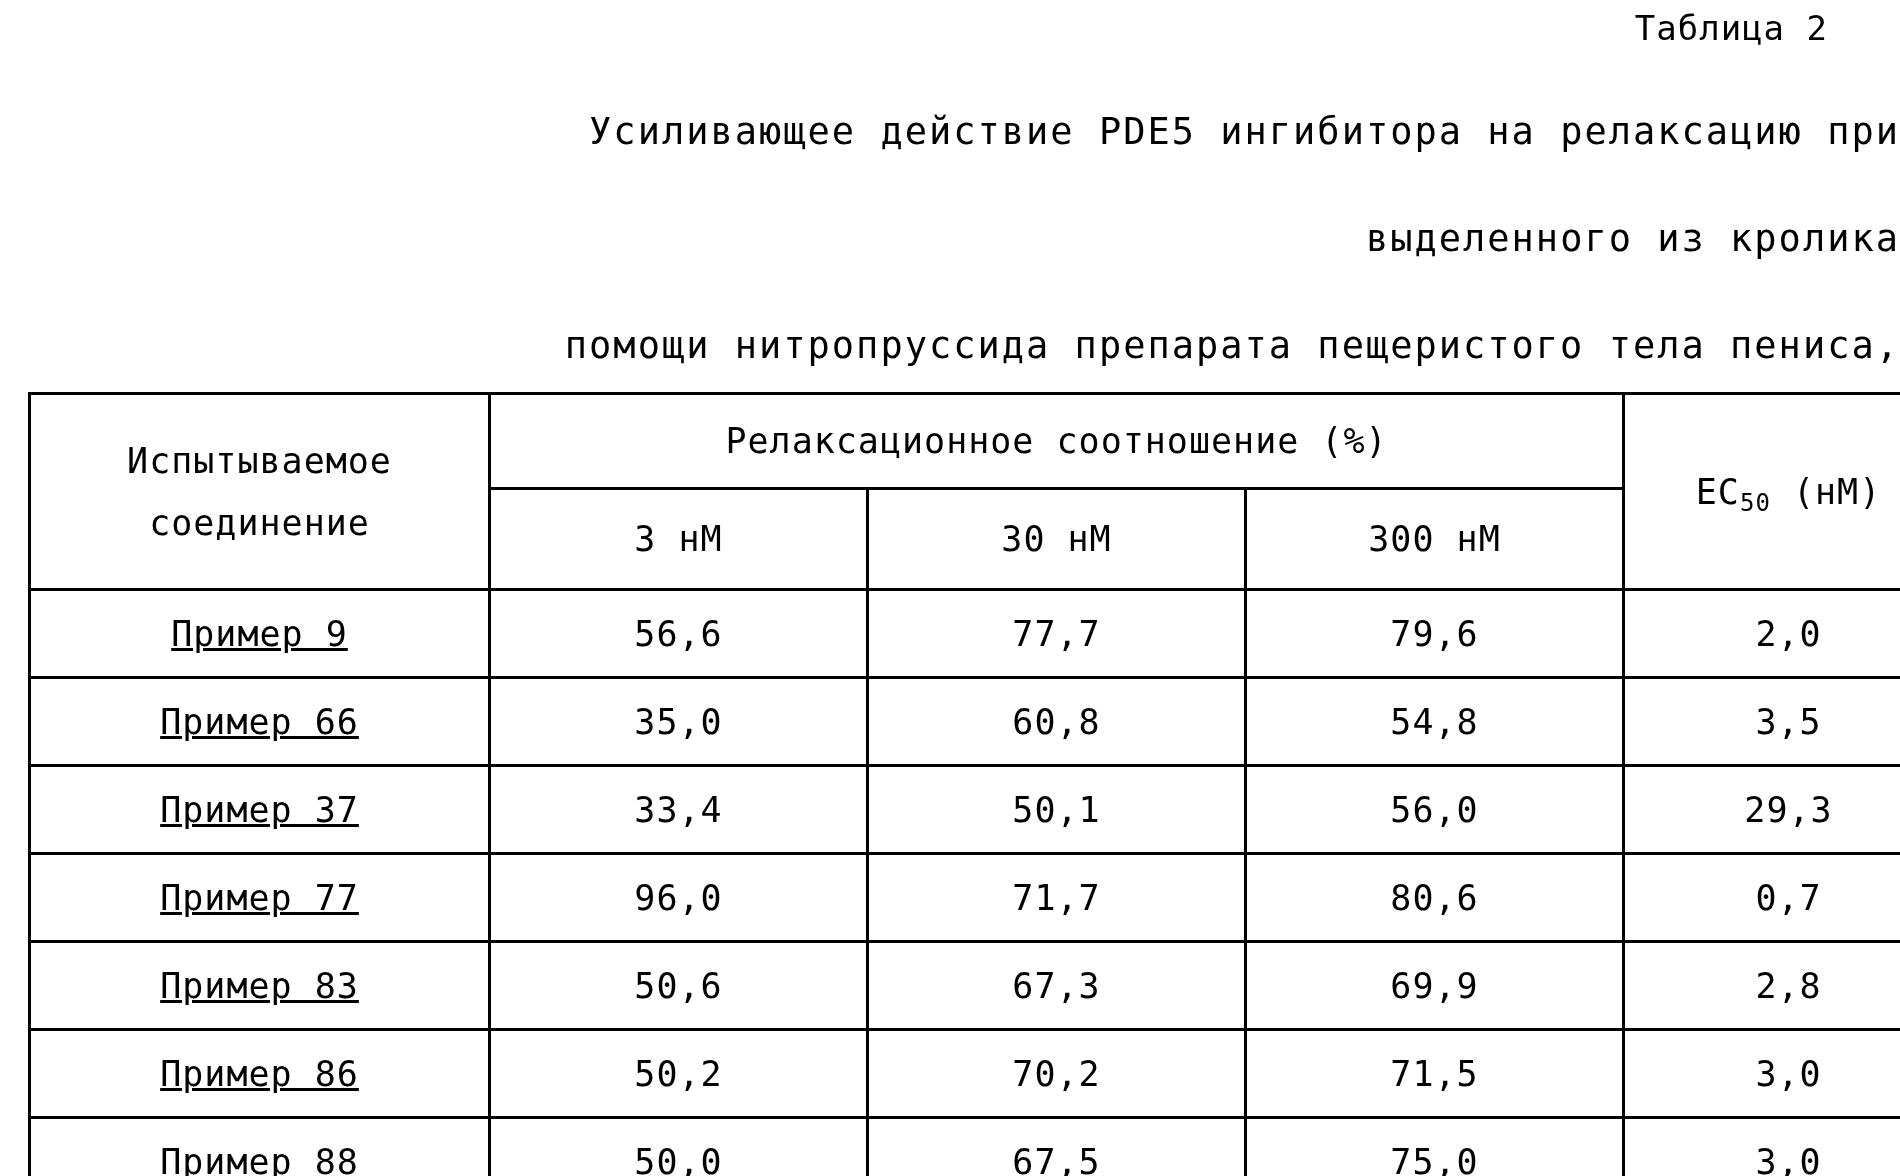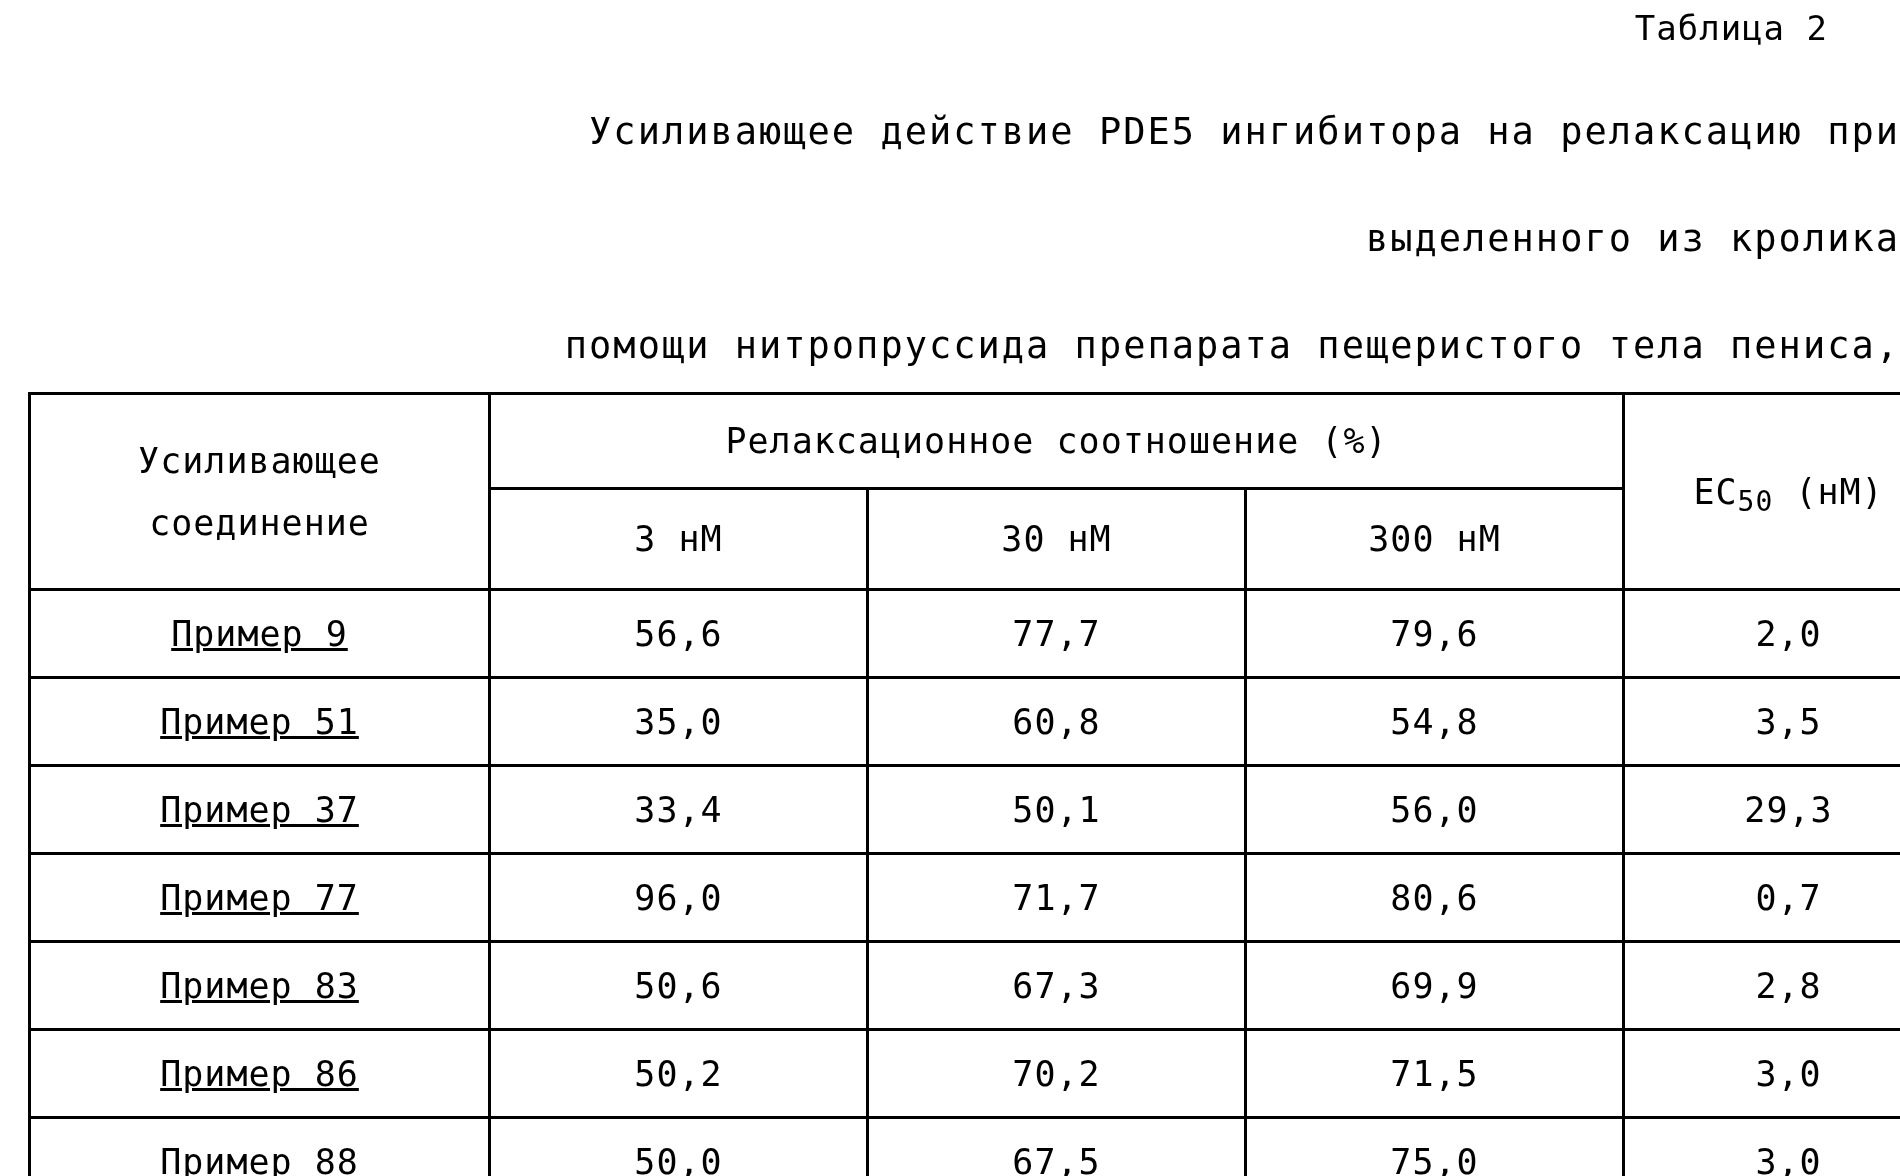--- a/index.html
+++ b/index.html
@@ -80,21 +80,21 @@
   .hdr-sub {
     height: 98px;
     vertical-align: middle;
   }
   td.cell {
     height: 85px;
     vertical-align: middle;
   }
   .row-name { text-align: center; text-decoration: underline; }
   sub {
-    font-size: 28px;
+    font-size: 24px;
     vertical-align: baseline;
     position: relative;
     top: 7px;
   }
 </style>
 </head>
 <body>
 
 <div class="page">
 
@@ -111,21 +111,21 @@
       <colgroup>
         <col class="col-compound">
         <col class="col-val">
         <col class="col-val">
         <col class="col-val">
         <col class="col-ec">
       </colgroup>
       <thead>
         <tr>
           <th class="hdr-compound" rowspan="2">
-            <div>Усиливающее</div>
+            <div>Испытываемое</div>
             <div>соединение</div>
           </th>
           <th class="hdr-relax" colspan="3">Релаксационное соотношение (%)</th>
           <th class="hdr-ec" rowspan="2">
             <span>EC</span><sub>50</sub><span> (нМ)</span>
           </th>
         </tr>
         <tr>
           <th class="hdr-sub">3 нМ</th>
           <th class="hdr-sub">30 нМ</th>
@@ -134,21 +134,21 @@
       </thead>
       <tbody>
         <tr>
           <td class="cell row-name">Пример 9</td>
           <td class="cell">56,6</td>
           <td class="cell">77,7</td>
           <td class="cell">79,6</td>
           <td class="cell">2,0</td>
         </tr>
         <tr>
-          <td class="cell row-name">Пример 51</td>
+          <td class="cell row-name">Пример 66</td>
           <td class="cell">35,0</td>
           <td class="cell">60,8</td>
           <td class="cell">54,8</td>
           <td class="cell">3,5</td>
         </tr>
         <tr>
           <td class="cell row-name">Пример 37</td>
           <td class="cell">33,4</td>
           <td class="cell">50,1</td>
           <td class="cell">56,0</td>

